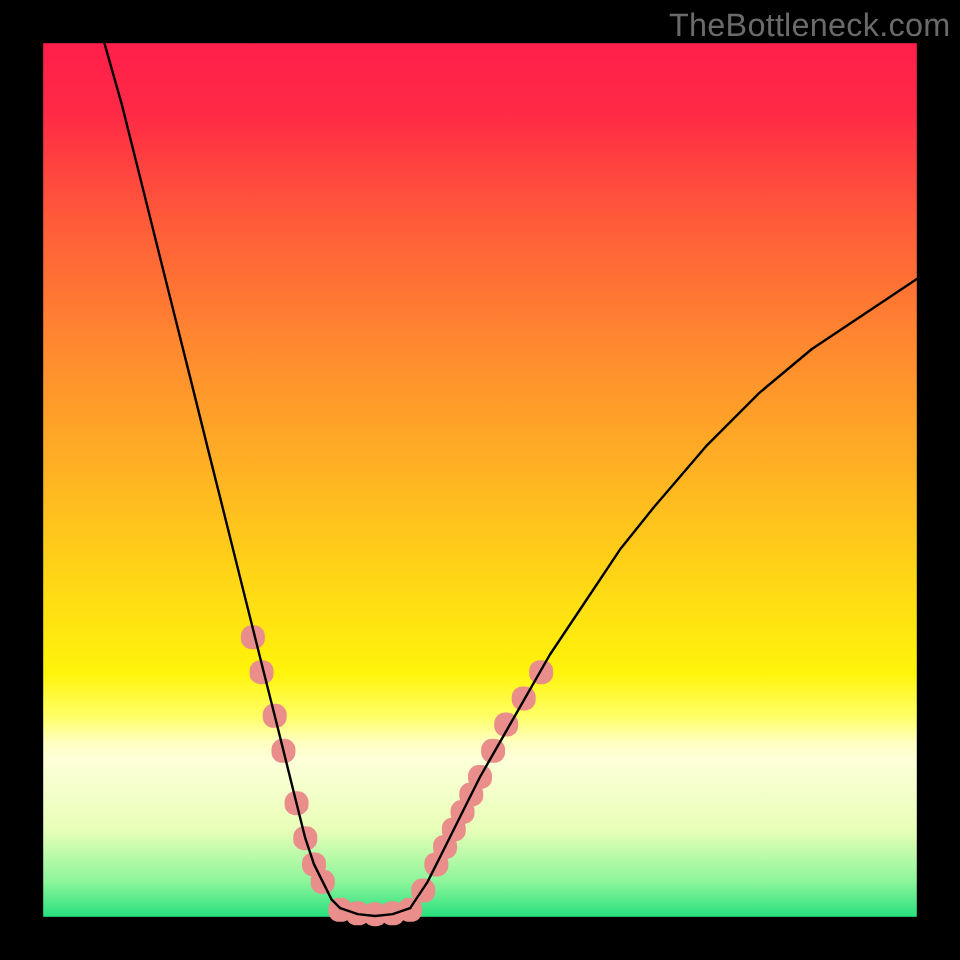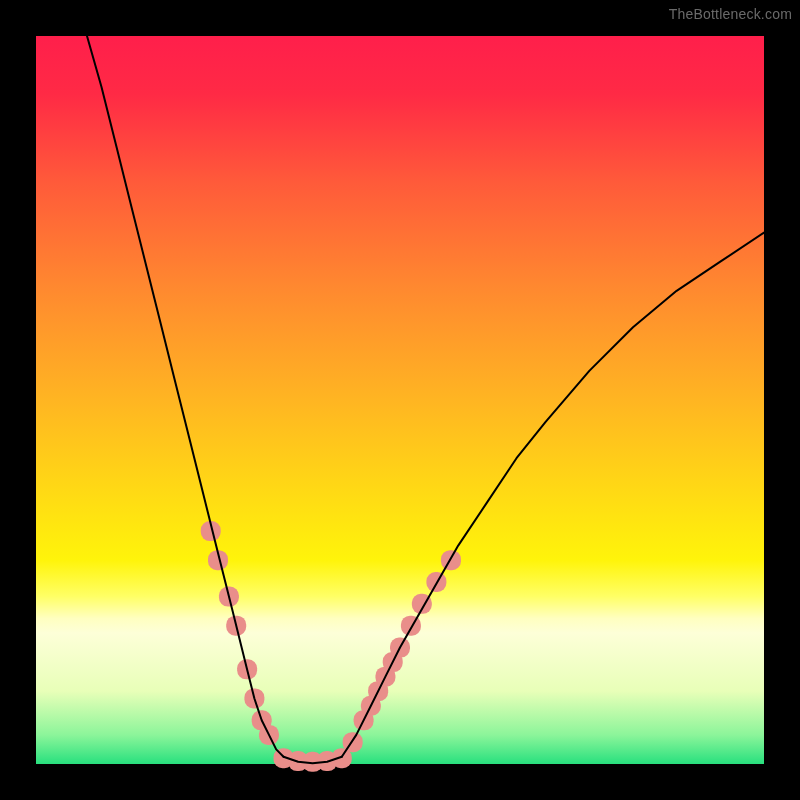--- a/index.html
+++ b/index.html
@@ -14,21 +14,21 @@
   .wrap {
     position: relative;
     width: 800px;
     height: 800px;
   }
   .watermark {
     position: absolute;
     top: 6px;
     right: 8px;
     color: #6a6a6a;
-    font-size: 14px;
+    font-size: 27px;
     font-weight: 400;
     z-index: 10;
     letter-spacing: 0.2px;
   }
   svg.chart {
     position: absolute;
     left: 0;
     top: 0;
   }
 </style>

